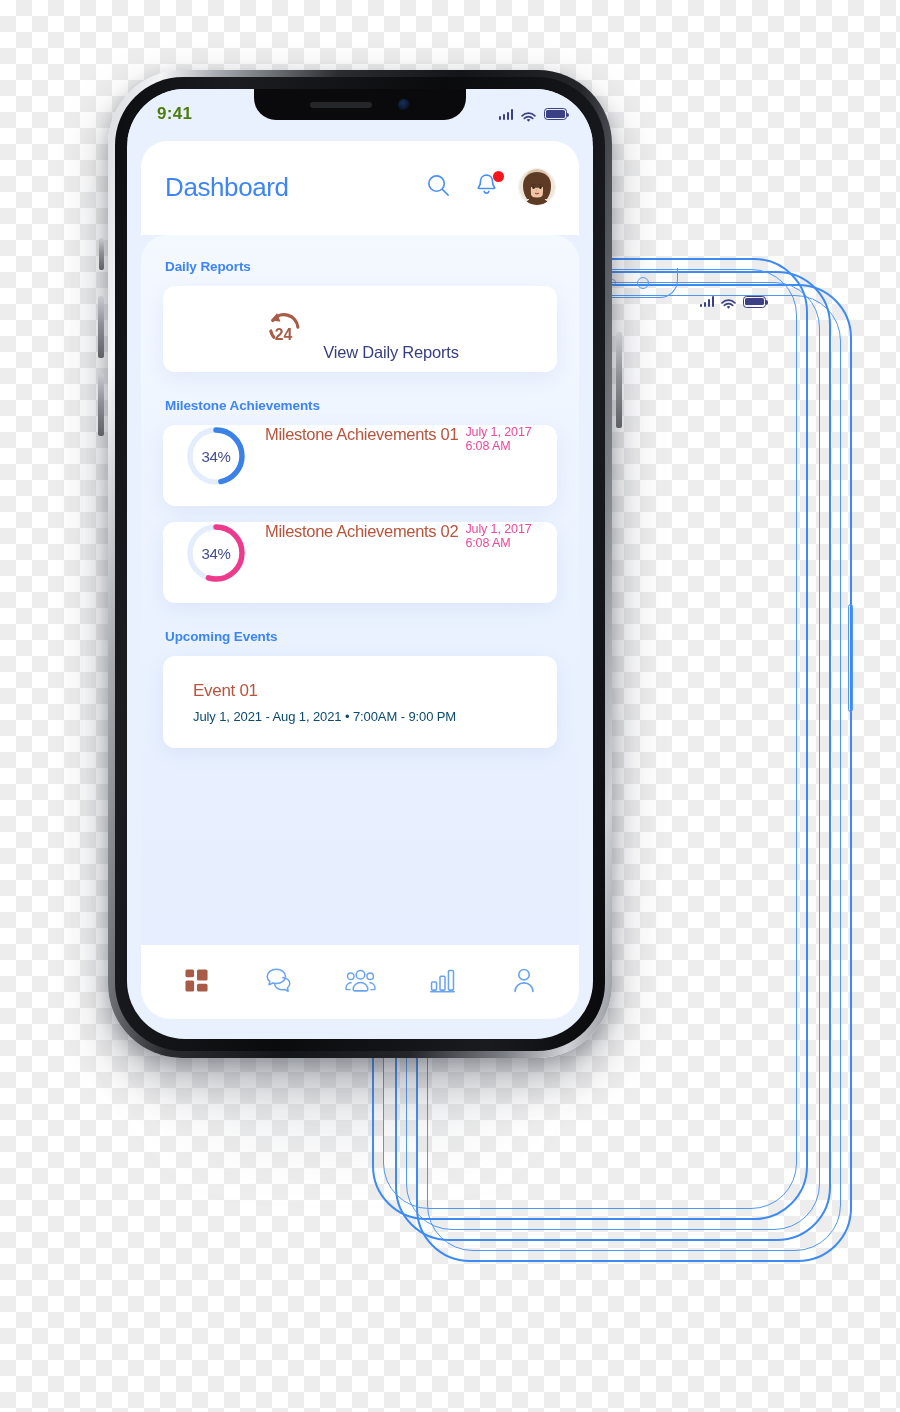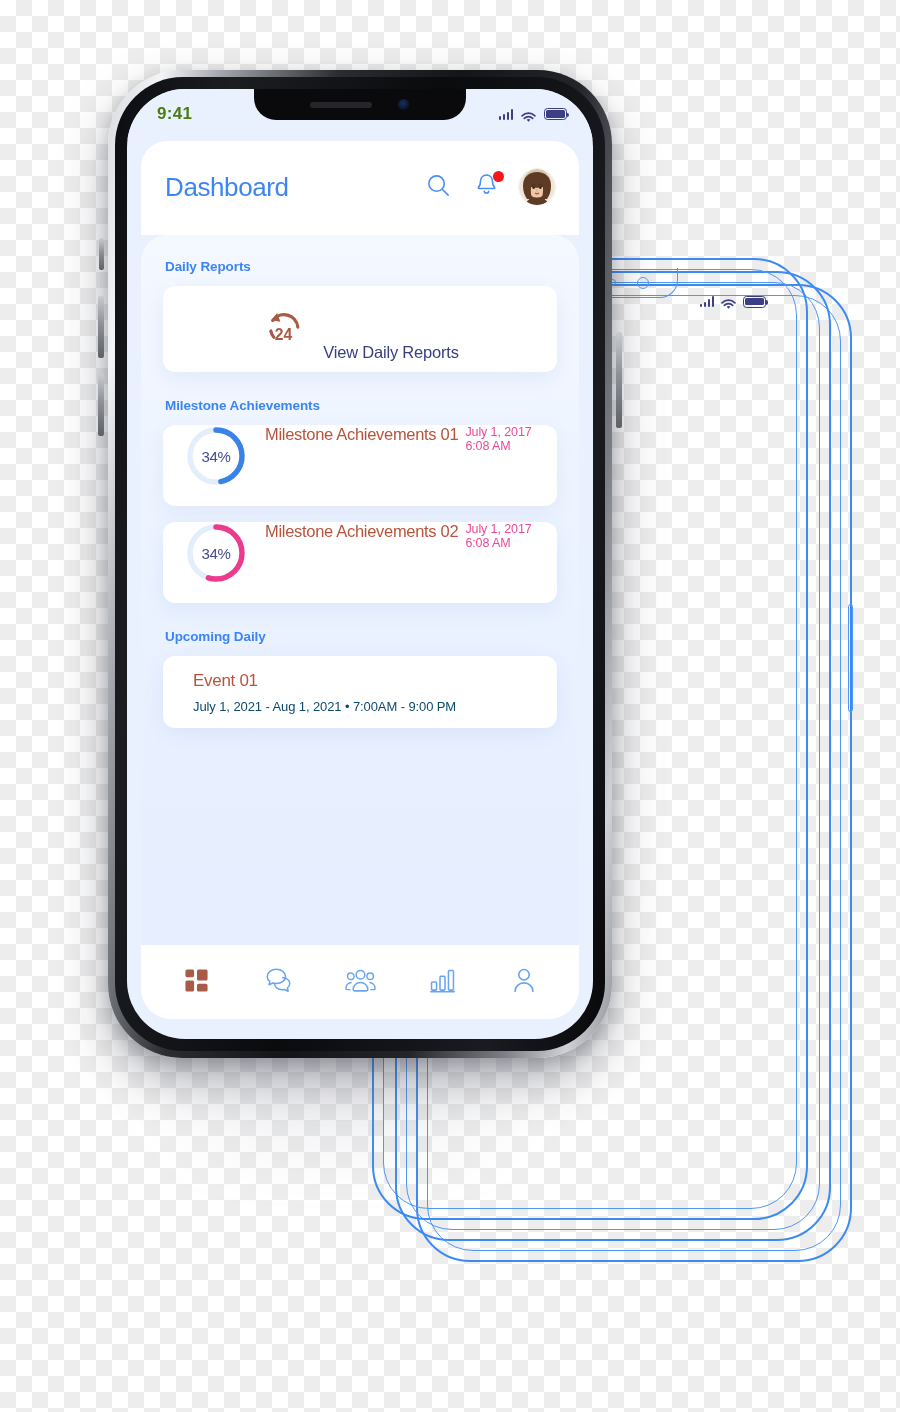--- a/index.html
+++ b/index.html
@@ -240,21 +240,21 @@
   }
   .milestone-texts { display: flex; flex-direction: row; gap: 7px; min-width: 0; }
   .milestone-name {
     font-size: 16.5px; color: #b8543c; letter-spacing: -0.3px;
     white-space: nowrap;
   }
   .milestone-date { font-size: 12.5px; color: #ec4899; letter-spacing: -0.1px; }
 
   
   .event-card {
-    height: 72px;
+    height: 92px;
     display: flex; flex-direction: column; justify-content: center; gap: 8px;
     padding: 0 24px 0 30px;
     cursor: pointer;
   }
   .event-name { font-size: 17px; color: #b8543c; letter-spacing: -0.3px; }
   .event-meta { font-size: 13px; color: #0c4a6e; letter-spacing: -0.1px; }
 
   
   .bottom-nav {
     flex: 0 0 auto;
@@ -435,21 +435,21 @@
                 <circle cx="31" cy="31" r="26" fill="none" stroke="#ee3a8c" stroke-width="5.4" stroke-linecap="round" stroke-dasharray="88.9 150.7" transform="rotate(-90 31 31)"></circle>
               </svg>
               <span class="ring-pct">34%</span>
             </div>
             <div class="milestone-texts">
               <span class="milestone-name">Milestone Achievements 02</span>
               <span class="milestone-date">July 1, 2017 6:08 AM</span>
             </div>
           </div>
 
-          <div class="section-title gap">Upcoming Daily</div>
+          <div class="section-title gap">Upcoming Events</div>
           <div class="card event-card">
             <span class="event-name">Event 01</span>
             <span class="event-meta">July 1, 2021 - Aug 1, 2021 • 7:00AM - 9:00 PM</span>
           </div>
 
         </div>
 
         <div class="bottom-nav">
 
           <div class="nav-item">

